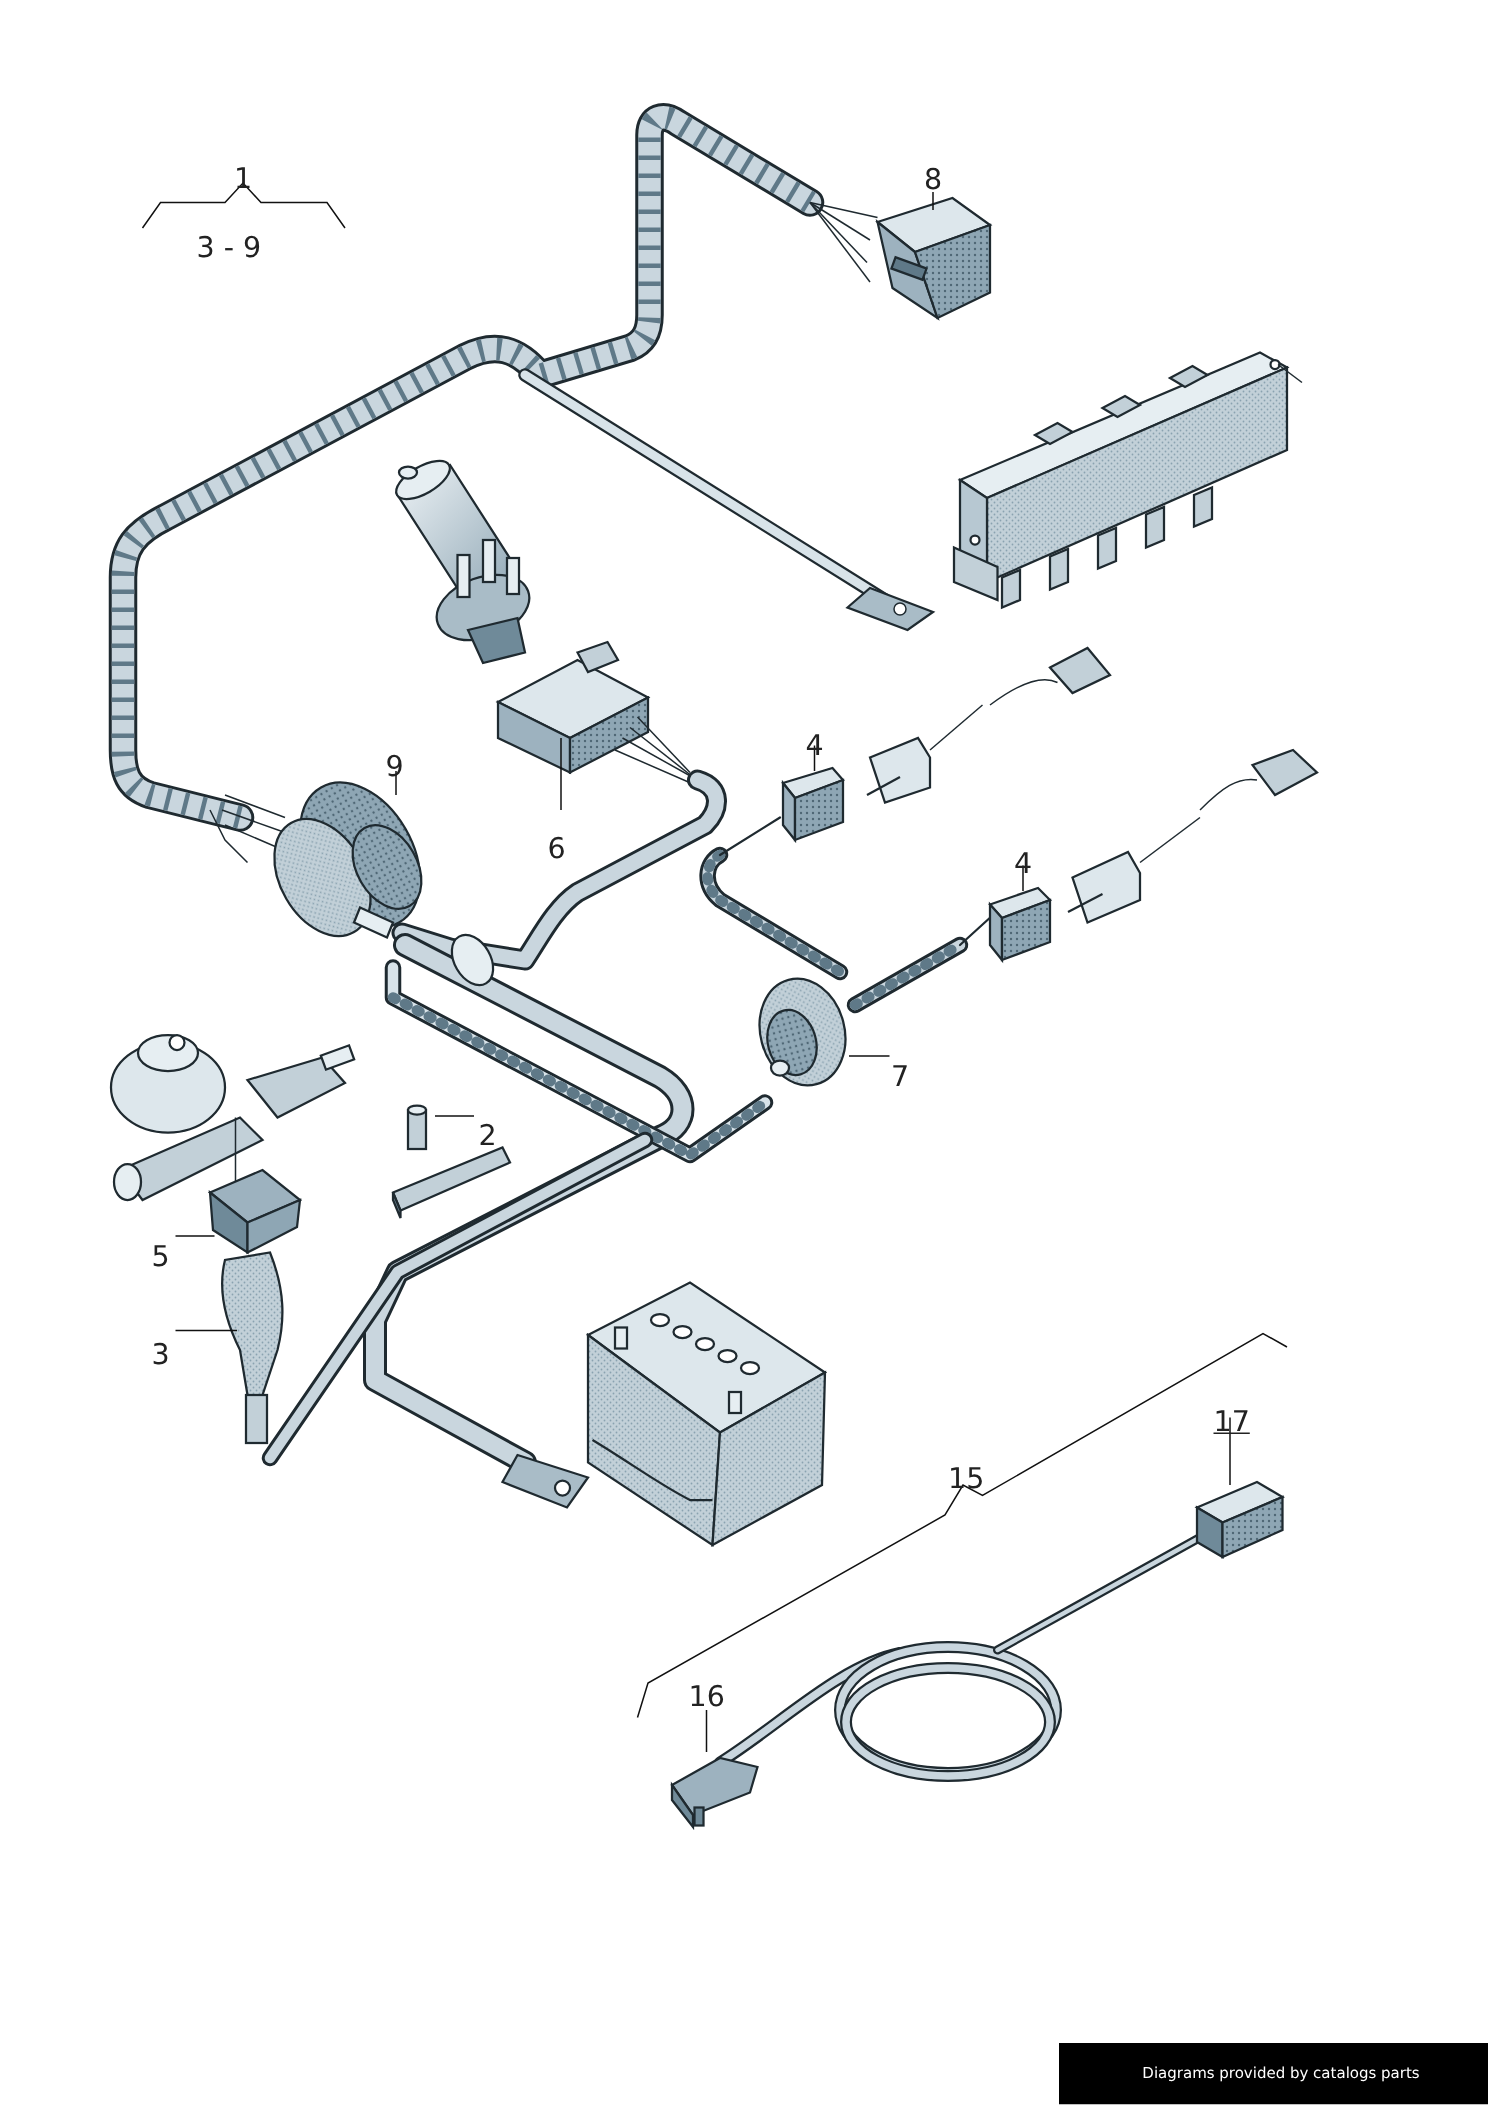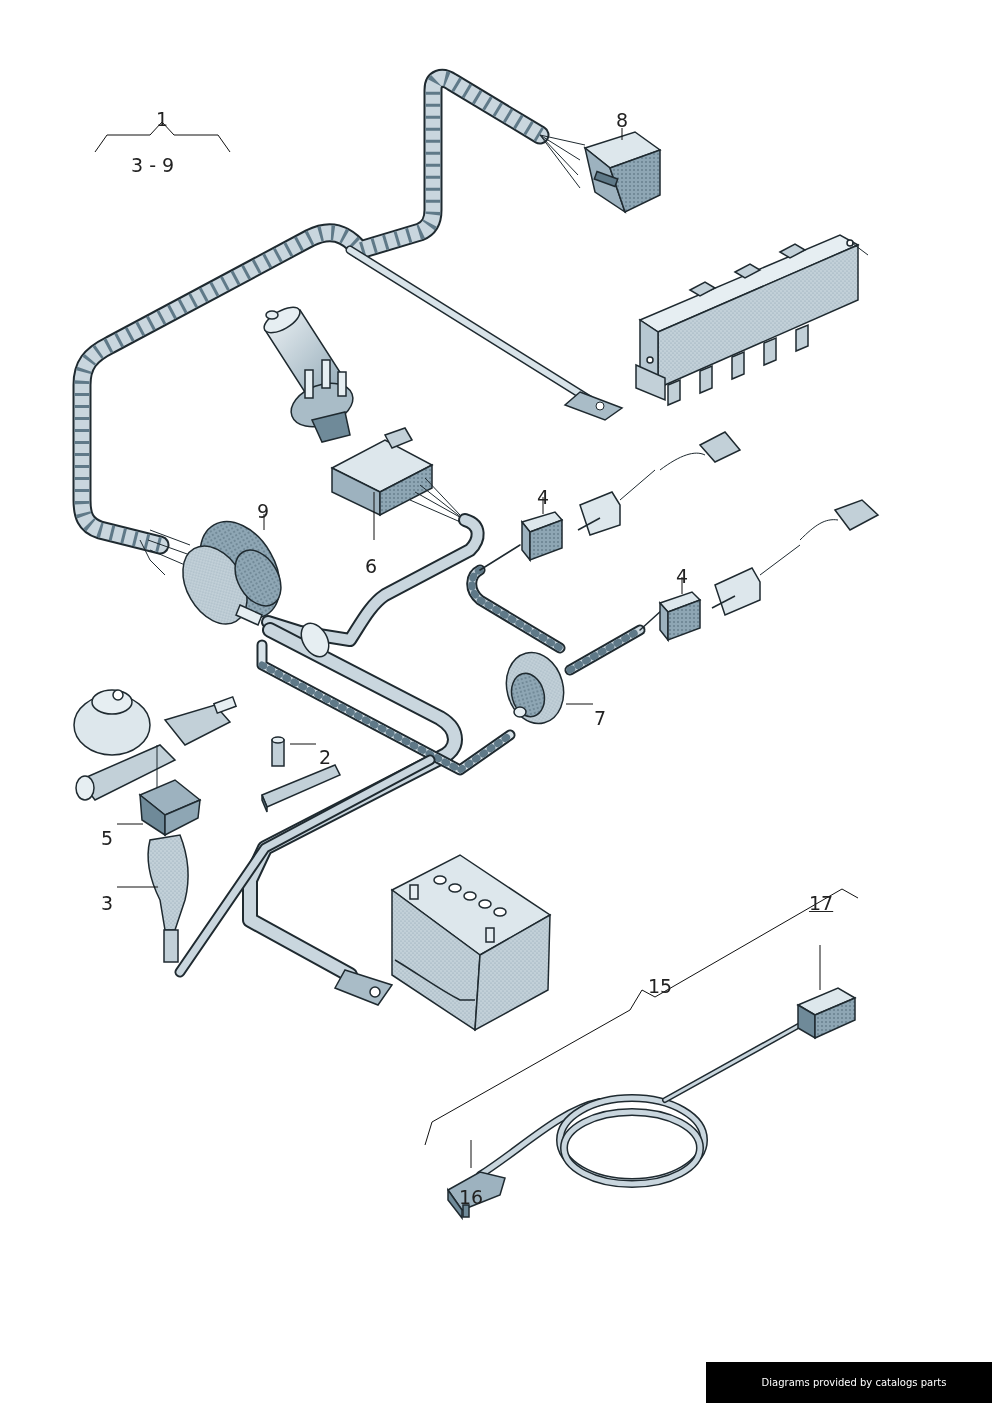--- a/index.html
+++ b/index.html
@@ -262,19 +262,19 @@
 <span class="callout" style="left:131px;top:156px;">3 - 9</span>
 <span class="callout" style="left:616px;top:111px;">8</span>
 <span class="callout" style="left:257px;top:502px;">9</span>
 <span class="callout" style="left:365px;top:557px;">6</span>
 <span class="callout" style="left:537px;top:488px;">4</span>
 <span class="callout" style="left:676px;top:567px;">4</span>
 <span class="callout" style="left:594px;top:709px;">7</span>
 <span class="callout" style="left:319px;top:748px;">2</span>
 <span class="callout" style="left:101px;top:829px;">5</span>
 <span class="callout" style="left:101px;top:894px;">3</span>
-<span class="callout" style="left:632px;top:977px;margin-left:16px;">15</span>
-<span class="callout" style="left:809px;top:894px;text-decoration:underline;">17</span>
-<span class="callout" style="left:459px;top:1188px;">16</span>
+<span class="callout" style="left:632px;top:977px;">15</span>
+<span class="callout" style="left:809px;top:939px;text-decoration:underline;">17</span>
+<span class="callout" style="left:459px;top:1122px;">16</span>
 
 <div class="footer-banner">
   <span>Diagrams provided by catalogs parts</span>
 </div>
 
 </body></html>

